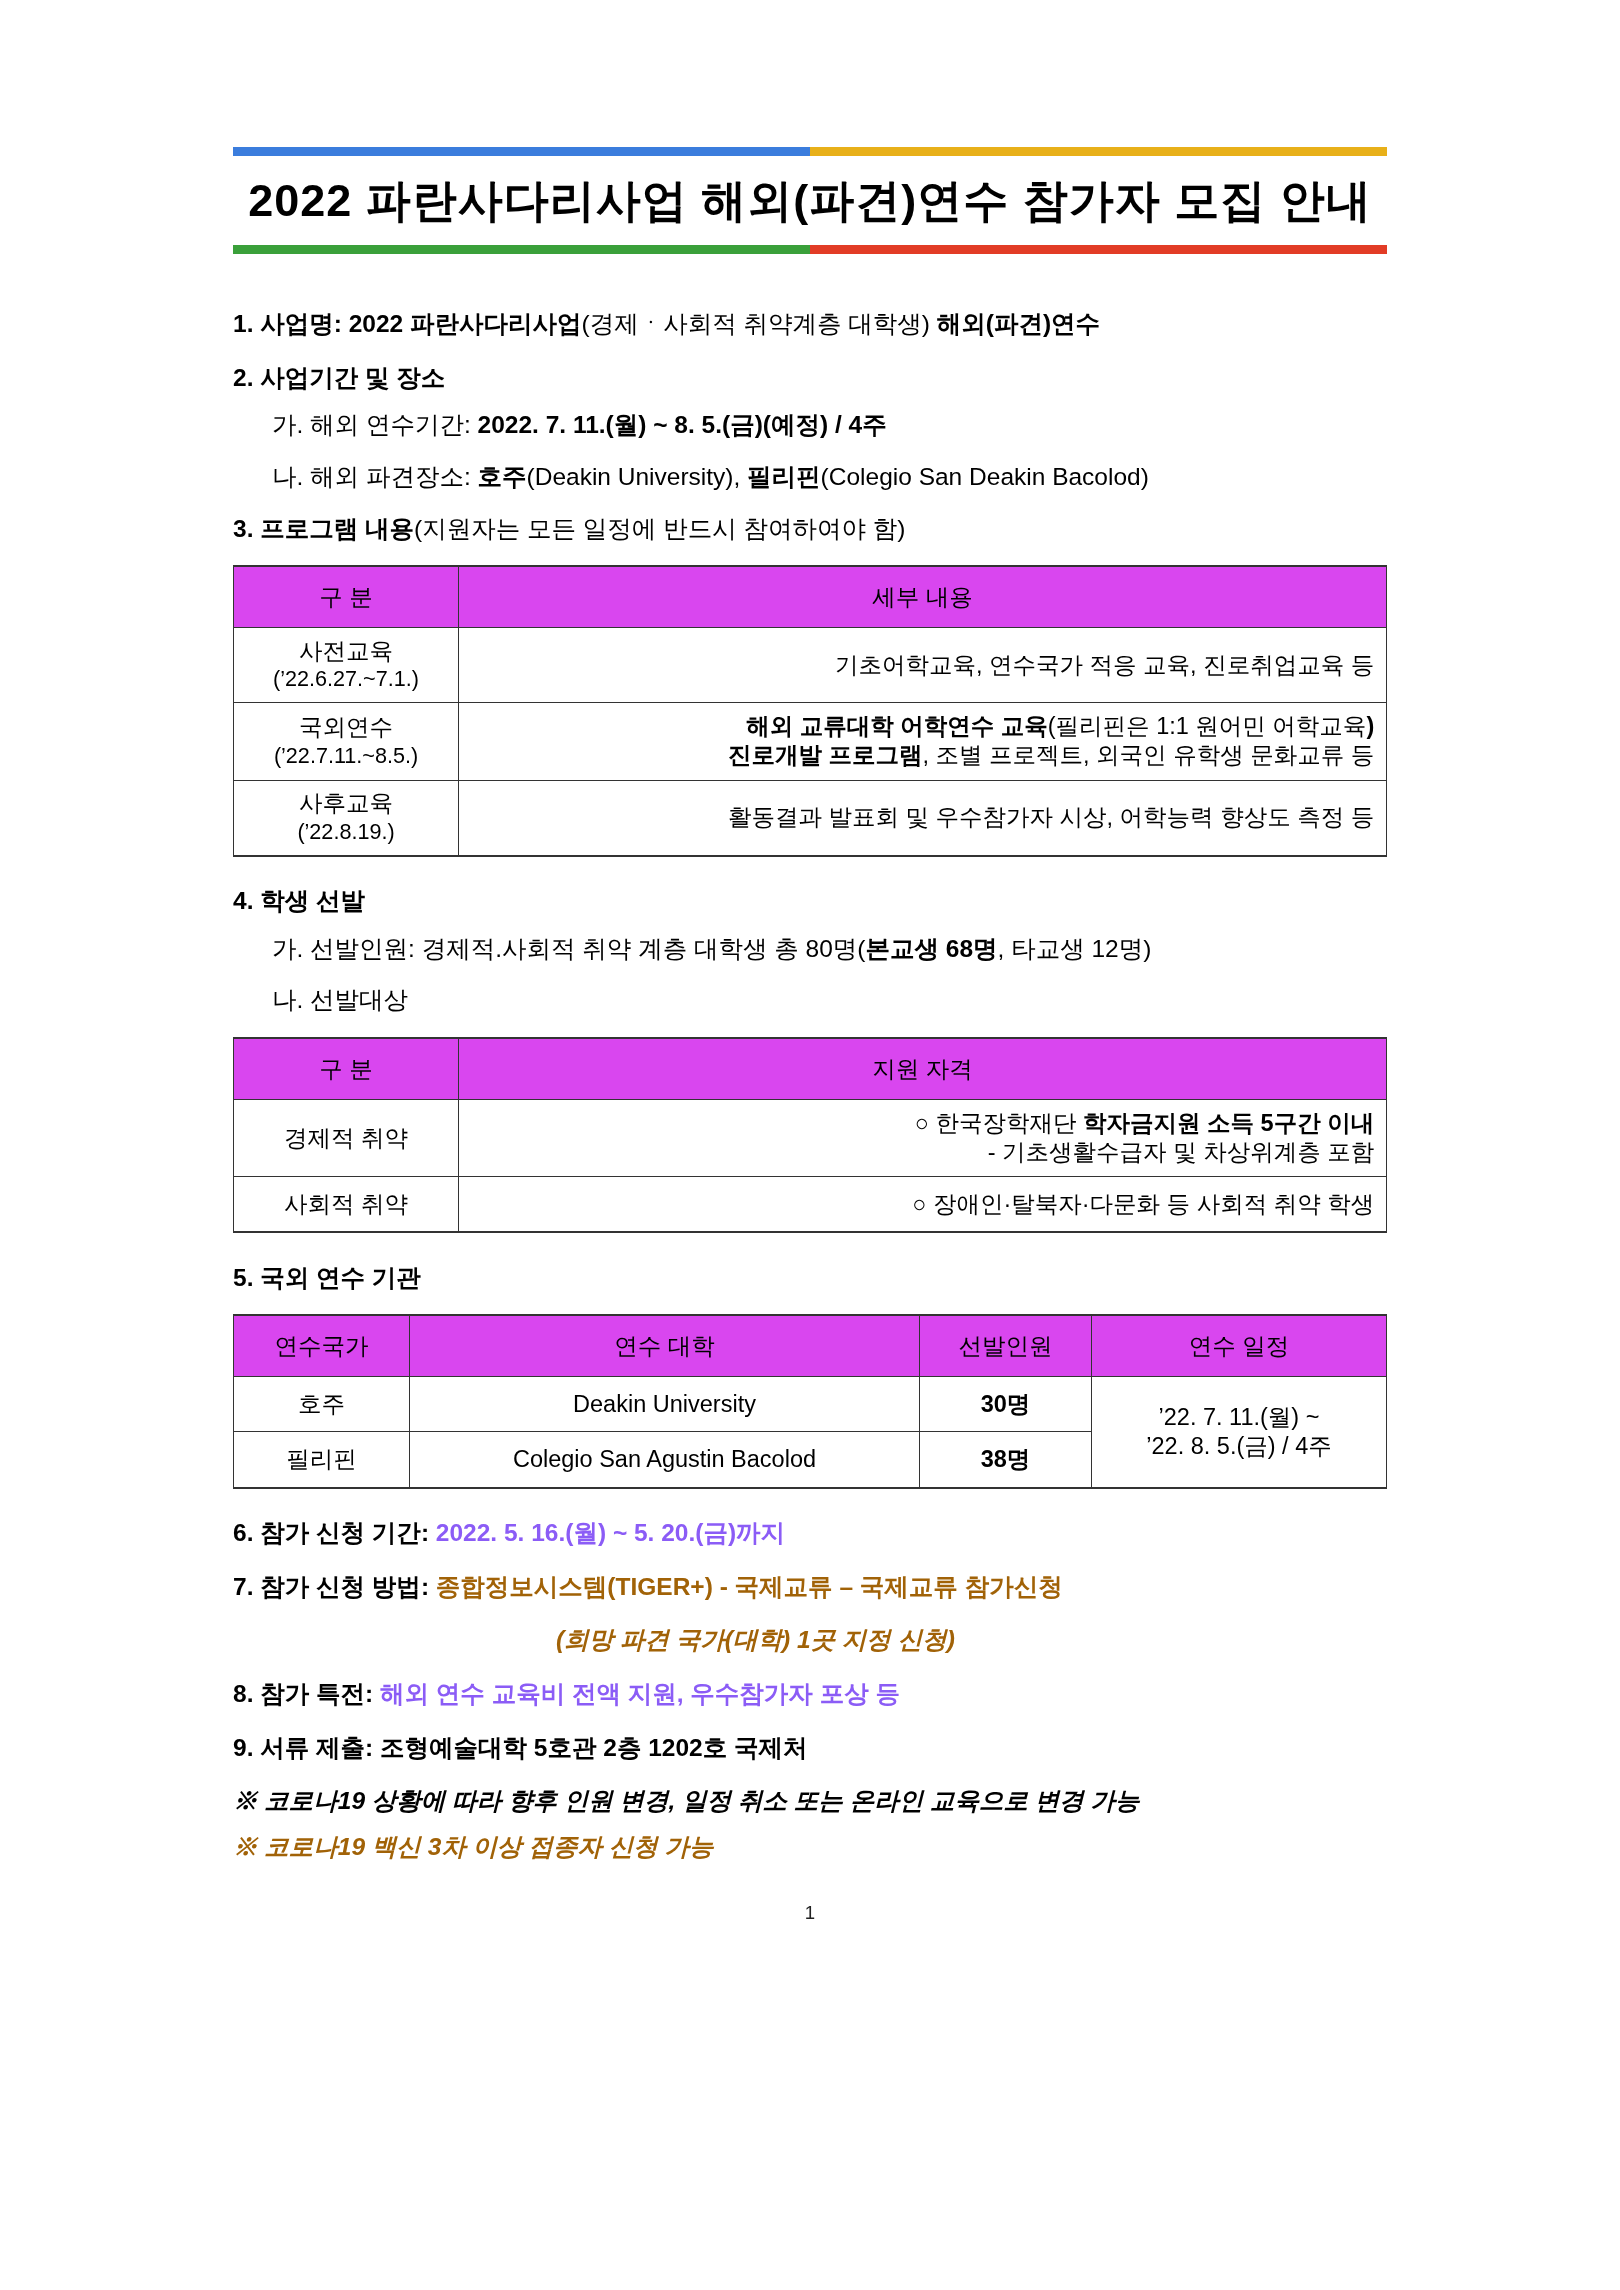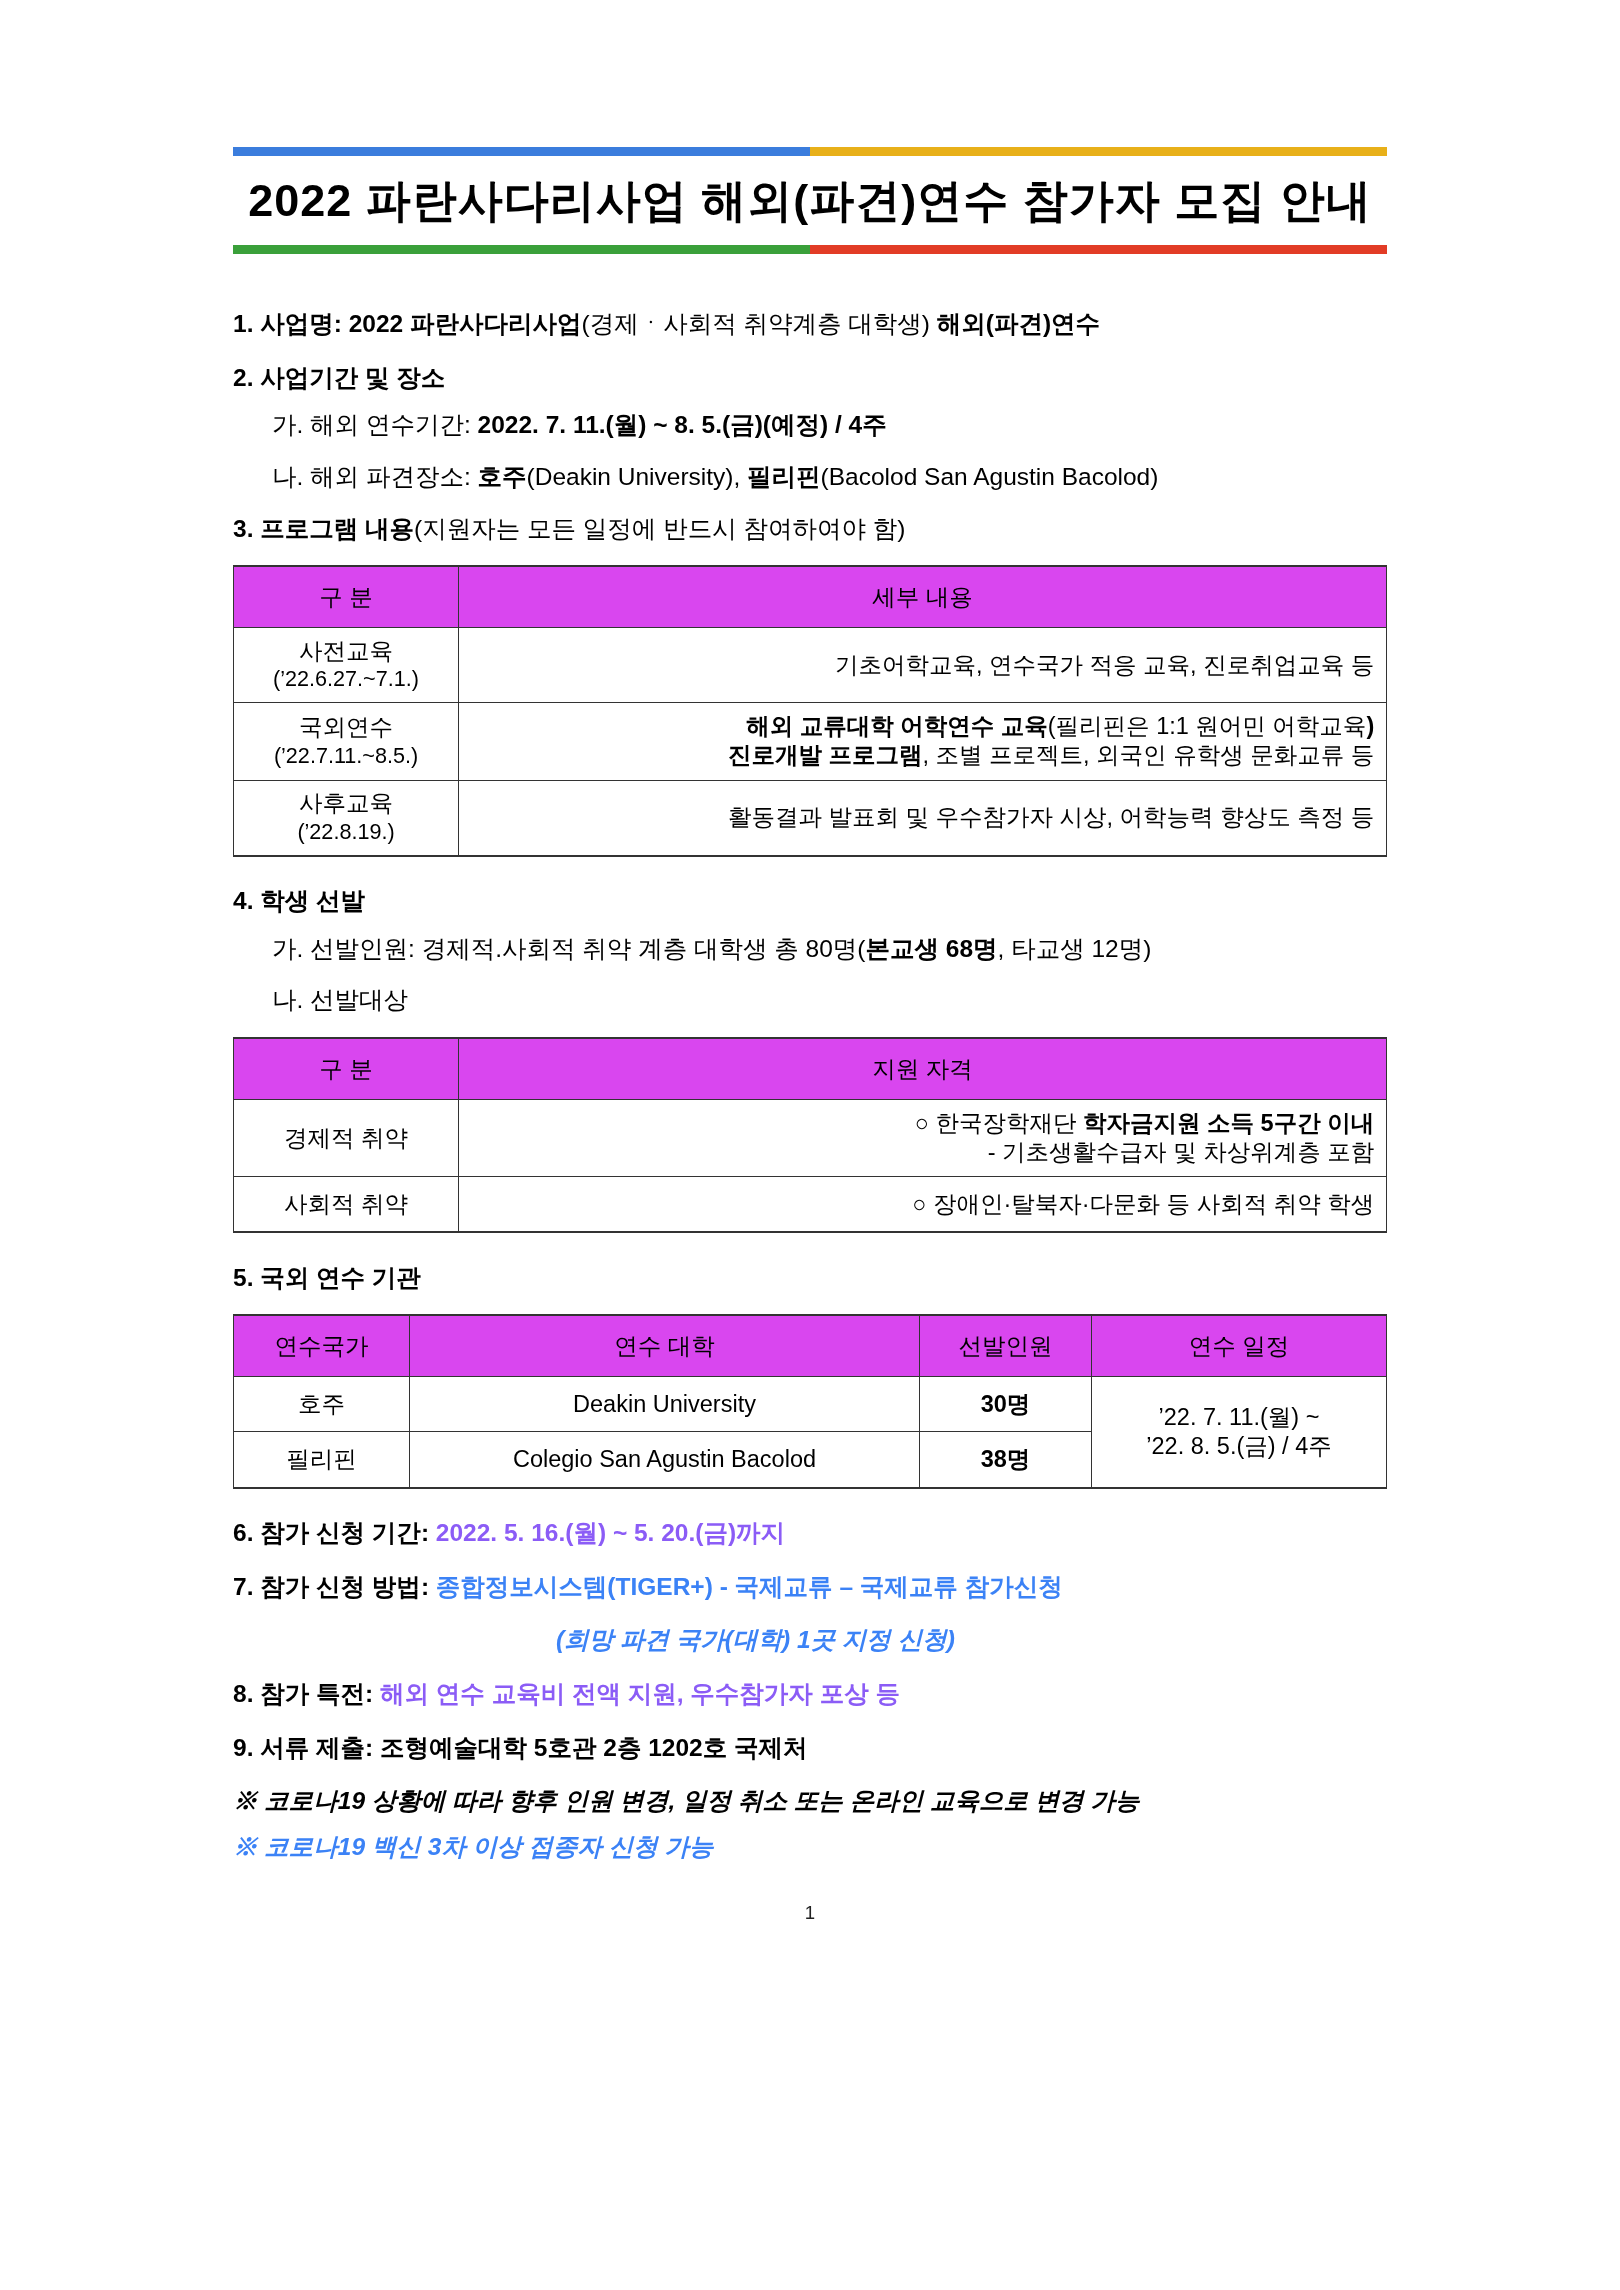--- a/index.html
+++ b/index.html
@@ -63,21 +63,21 @@
   }
   .lbl-bold { font-weight: bold; }
   .sub {
     margin-left: 39px;
     margin-bottom: 13.7px;
     white-space: nowrap;
   }
   .gap-sm { margin-bottom: 9.8px; }
 
   .red { color: #8b5cf6; }
-  .blue { color: #3b82f6; }
+  .blue { color: #a16207; }
   .ital { font-style: italic; }
 
   
   table.doc-table {
     border-collapse: collapse;
     width: 100%;
     margin: 17.6px 0 25.5px 0;
     font-size: 23.5px;
     table-layout: fixed;
   }
@@ -153,21 +153,21 @@
     </div>
 
     <div class="item gap-sm">
       <span class="num">2.</span>
       <span class="lbl-bold">사업기간 및 장소</span>
     </div>
     <div class="sub">
       <span>가. 해외 연수기간: </span><span class="b">2022. 7. 11.(월) ~ 8. 5.(금)(예정) / 4주</span>
     </div>
     <div class="sub">
-      <span>나. 해외 파견장소: </span><span class="b">호주</span><span>(Deakin University), </span><span class="b">필리핀</span><span>(Bacolod San Agustin Bacolod)</span>
+      <span>나. 해외 파견장소: </span><span class="b">호주</span><span>(Deakin University), </span><span class="b">필리핀</span><span>(Colegio San Deakin Bacolod)</span>
     </div>
 
     <div class="item">
       <span class="num">3.</span>
       <span class="lbl-bold">프로그램 내용</span><span>(지원자는 모든 일정에 반드시 참여하여야 함)</span>
     </div>
 
     <table class="doc-table t1 tbl-outer">
       <colgroup>
           <col class="c1">

